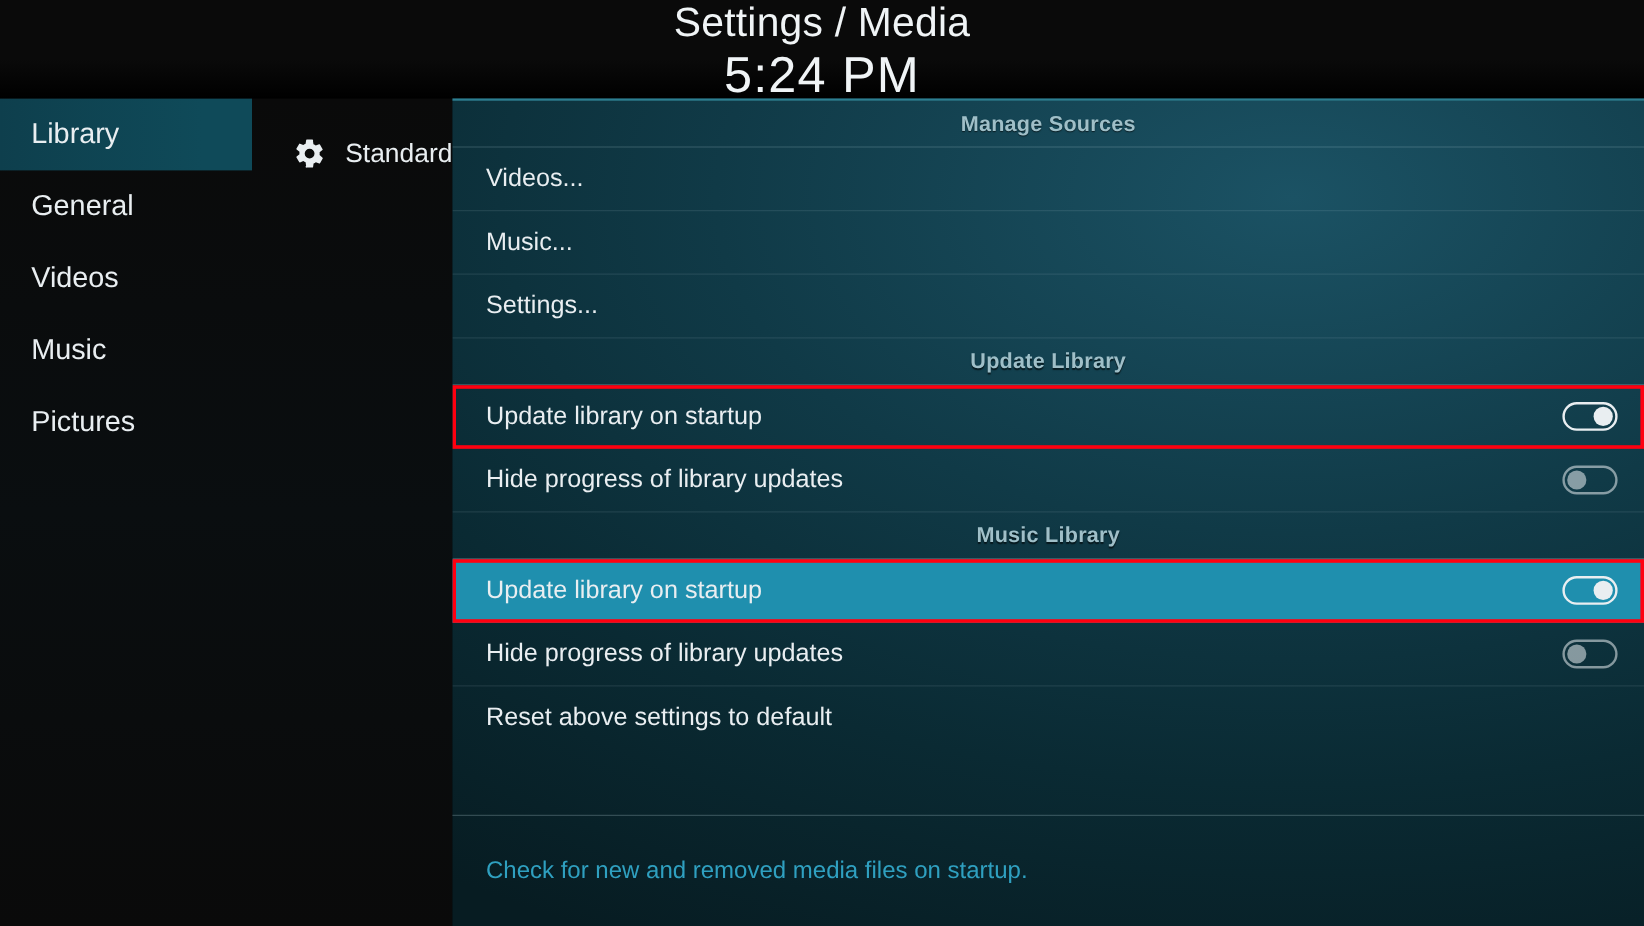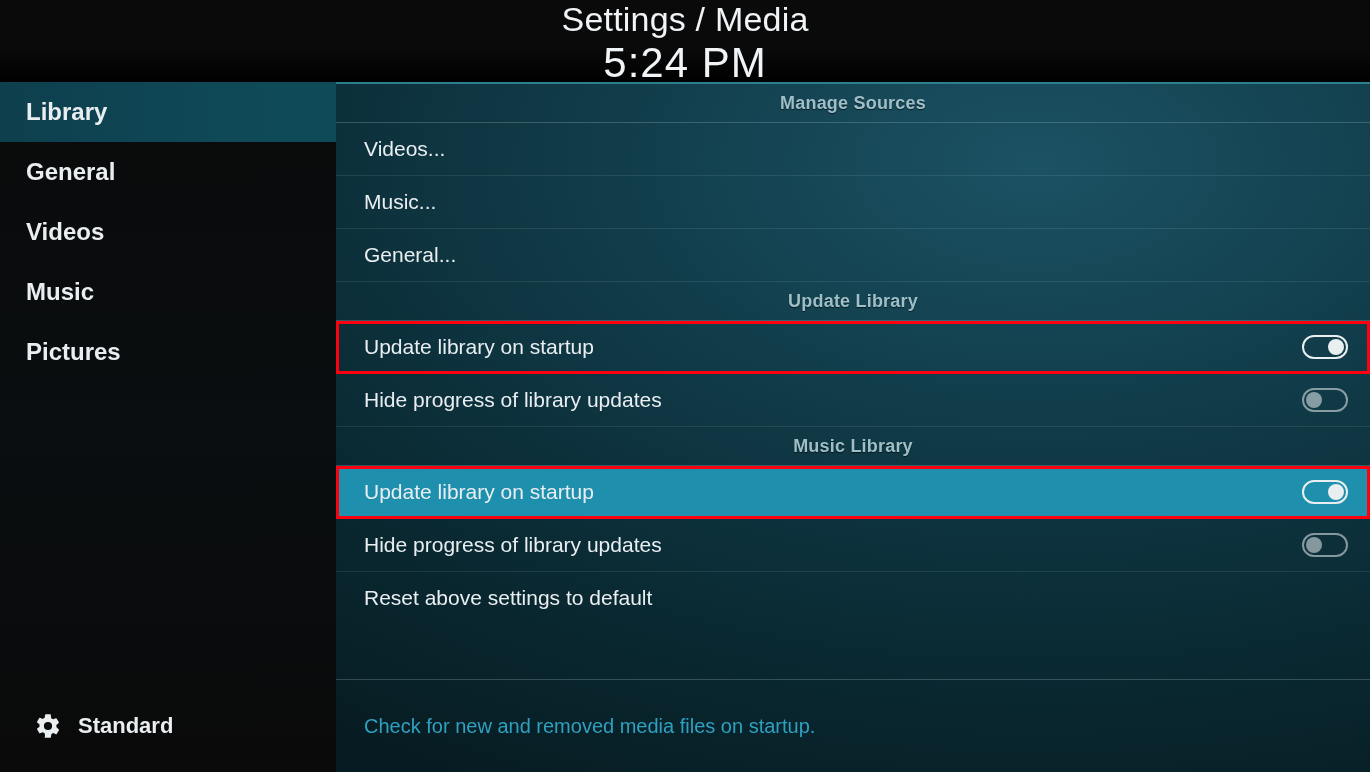--- a/index.html
+++ b/index.html
@@ -34,25 +34,24 @@
     font-weight: 300;
     color: #f0f4f6;
     letter-spacing: 1px;
   }
   .layout {
     display: flex;
     height: calc(772px - 82px);
   }
   
   .sidebar {
-    width: 336px;
+    width: 377px;
     background: linear-gradient(to bottom, #0a0a0a 0%, #0a0e10 50%, #0a0a0a 100%);
     display: flex;
-    flex-direction: column;
-    font-weight: bold;
+    flex-direction: row;
   }
   .sidebar-nav {
     flex: 1 1 auto;
   }
   .sidebar-item {
     height: 60px;
     display: flex;
     align-items: center;
     padding-left: 26px;
     font-size: 24px;
@@ -191,21 +190,21 @@
     <div class="settings-list">
 
       <div class="section-header">Manage Sources</div>
       <div class="setting-row">
         <span class="row-label">Videos...</span>
       </div>
       <div class="setting-row">
         <span class="row-label">Music...</span>
       </div>
       <div class="setting-row">
-        <span class="row-label">General...</span>
+        <span class="row-label">Settings...</span>
       </div>
 
       <div class="section-header">Update Library</div>
       <div class="setting-row highlight-border">
         <span class="row-label">Update library on startup</span>
         <span class="toggle on">
             <span class="knob"></span>
           </span>
       </div>
       <div class="setting-row">

